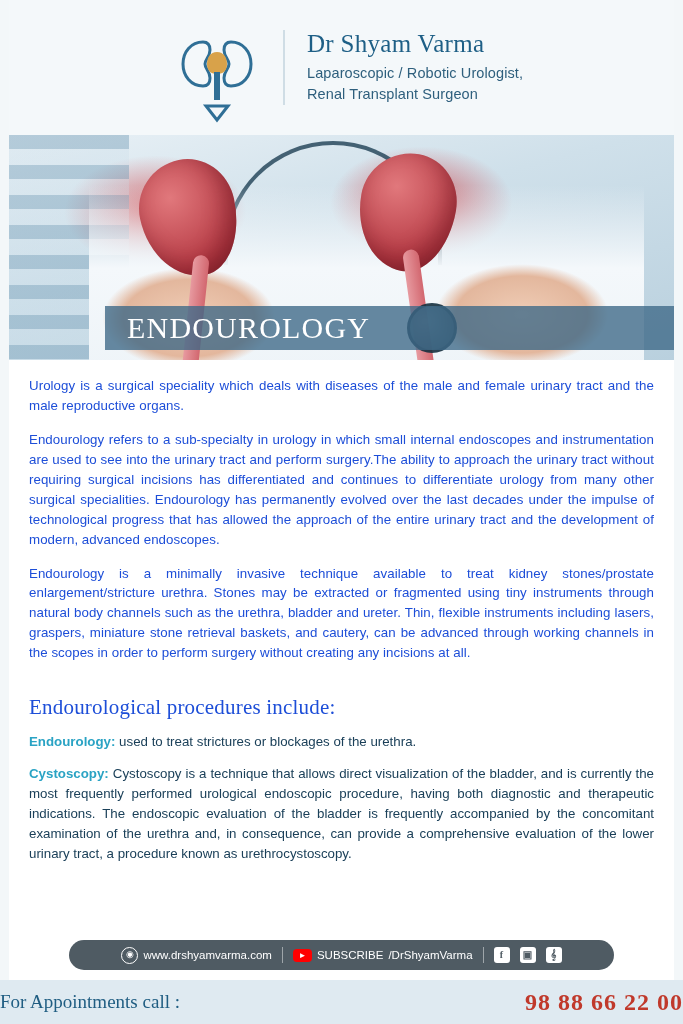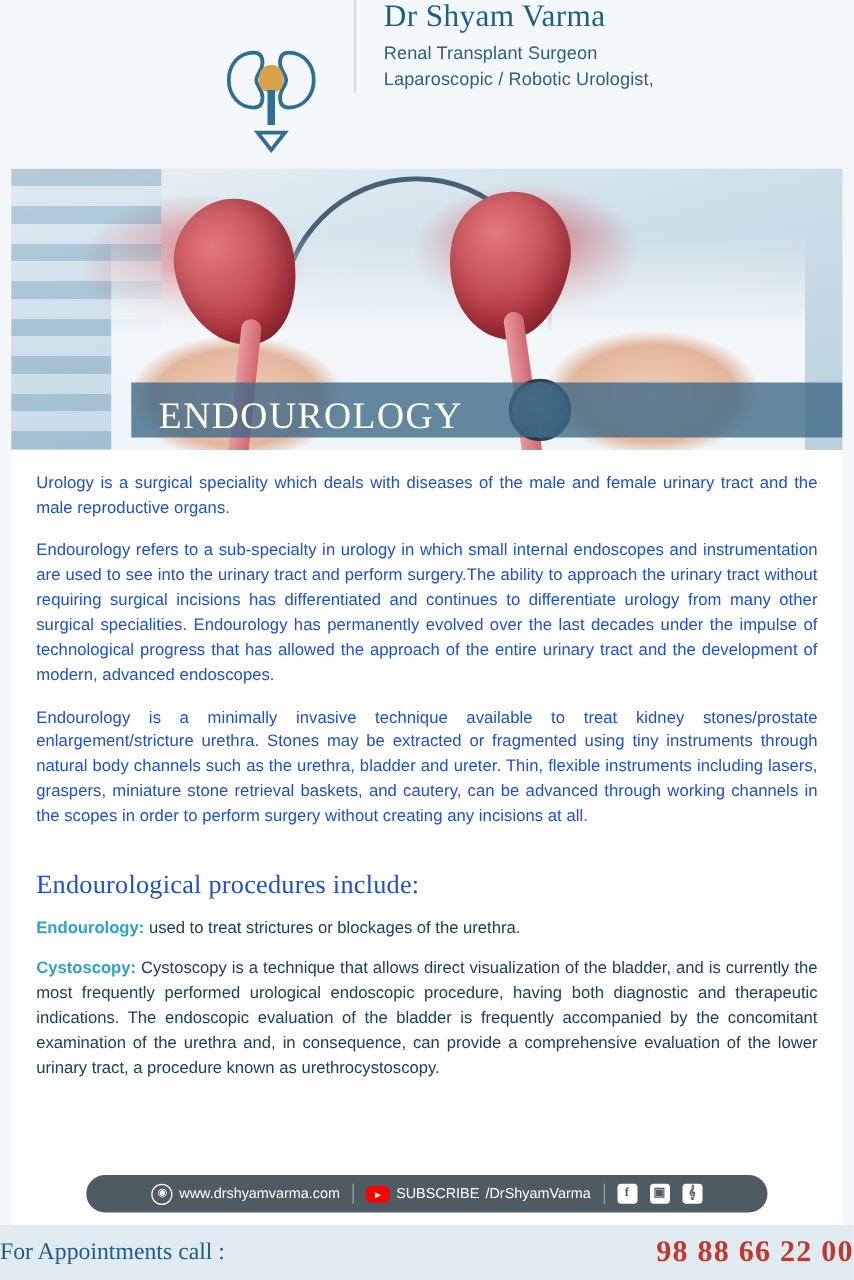--- a/index.html
+++ b/index.html
@@ -29,21 +29,21 @@
     height: 9px;
     background: #f3f7f9;
   }
 
   
   .header {
     position: relative;
     height: 135px;
     background: #f4f8fa;
     display: flex;
-    align-items: flex-start;
+    align-items: center;
     padding-left: 150px;
     box-sizing: border-box;
   }
   .logo {
     position: absolute;
     left: 160px;
     top: 28px;
     width: 96px;
     height: 96px;
   }
@@ -132,21 +132,21 @@
     background: radial-gradient(circle at 35% 35%, #56707f, #1f3a4a);
     border: 3px solid #16303f;
     opacity: .9;
   }
   .hero-title-bar {
     position: absolute;
     left: 96px; right: 0; bottom: 10px;
     height: 44px;
     background: rgba(60,104,134,.78);
     display: flex;
-    align-items: flex-end;
+    align-items: center;
     padding: 0 22px;
     box-sizing: border-box;
     gap: 48px;
   }
   .hero-title {
     font-family: "Liberation Serif", serif;
     font-size: 30px;
     color: #ffffff;
     letter-spacing: 1.2px;
     flex: 1;
@@ -278,22 +278,22 @@
       <svg viewBox="0 0 96 96" width="96" height="96" aria-hidden="true">
         <path d="M34 14c-12 0-20 10-20 22s8 22 20 22c5 0 7-3 7-8 0-7-5-9-5-14s5-7 5-14c0-5-2-8-7-8z" fill="none" stroke="#2f6f96" stroke-width="3"></path>
         <path d="M62 14c12 0 20 10 20 22s-8 22-20 22c-5 0-7-3-7-8 0-7 5-9 5-14s-5-7-5-14c0-5 2-8 7-8z" fill="none" stroke="#2f6f96" stroke-width="3"></path>
         <path d="M48 24c7 0 10 6 10 12s-3 10-10 10-10-4-10-10 3-12 10-12z" fill="#d8a24a"></path>
         <rect x="45" y="44" width="6" height="28" fill="#2f6f96"></rect>
         <path d="M48 92l-11-14h22z" fill="none" stroke="#2f6f96" stroke-width="3"></path>
       </svg>
     </div>
     <div class="brand">
       <div class="brand-name">Dr Shyam Varma</div>
+      <div class="brand-sub">Laparoscopic / Robotic Urologist,</div>
       <div class="brand-sub">Renal Transplant Surgeon</div>
-      <div class="brand-sub">Laparoscopic / Robotic Urologist,</div>
     </div>
   </div>
 
   <div class="hero">
     <div class="hero-bg"></div>
     <div class="hero-xray"></div>
     <div class="stetho"></div>
     <div class="hands"></div>
     <div class="kidney k1"></div>
     <div class="kidney k2"></div>

